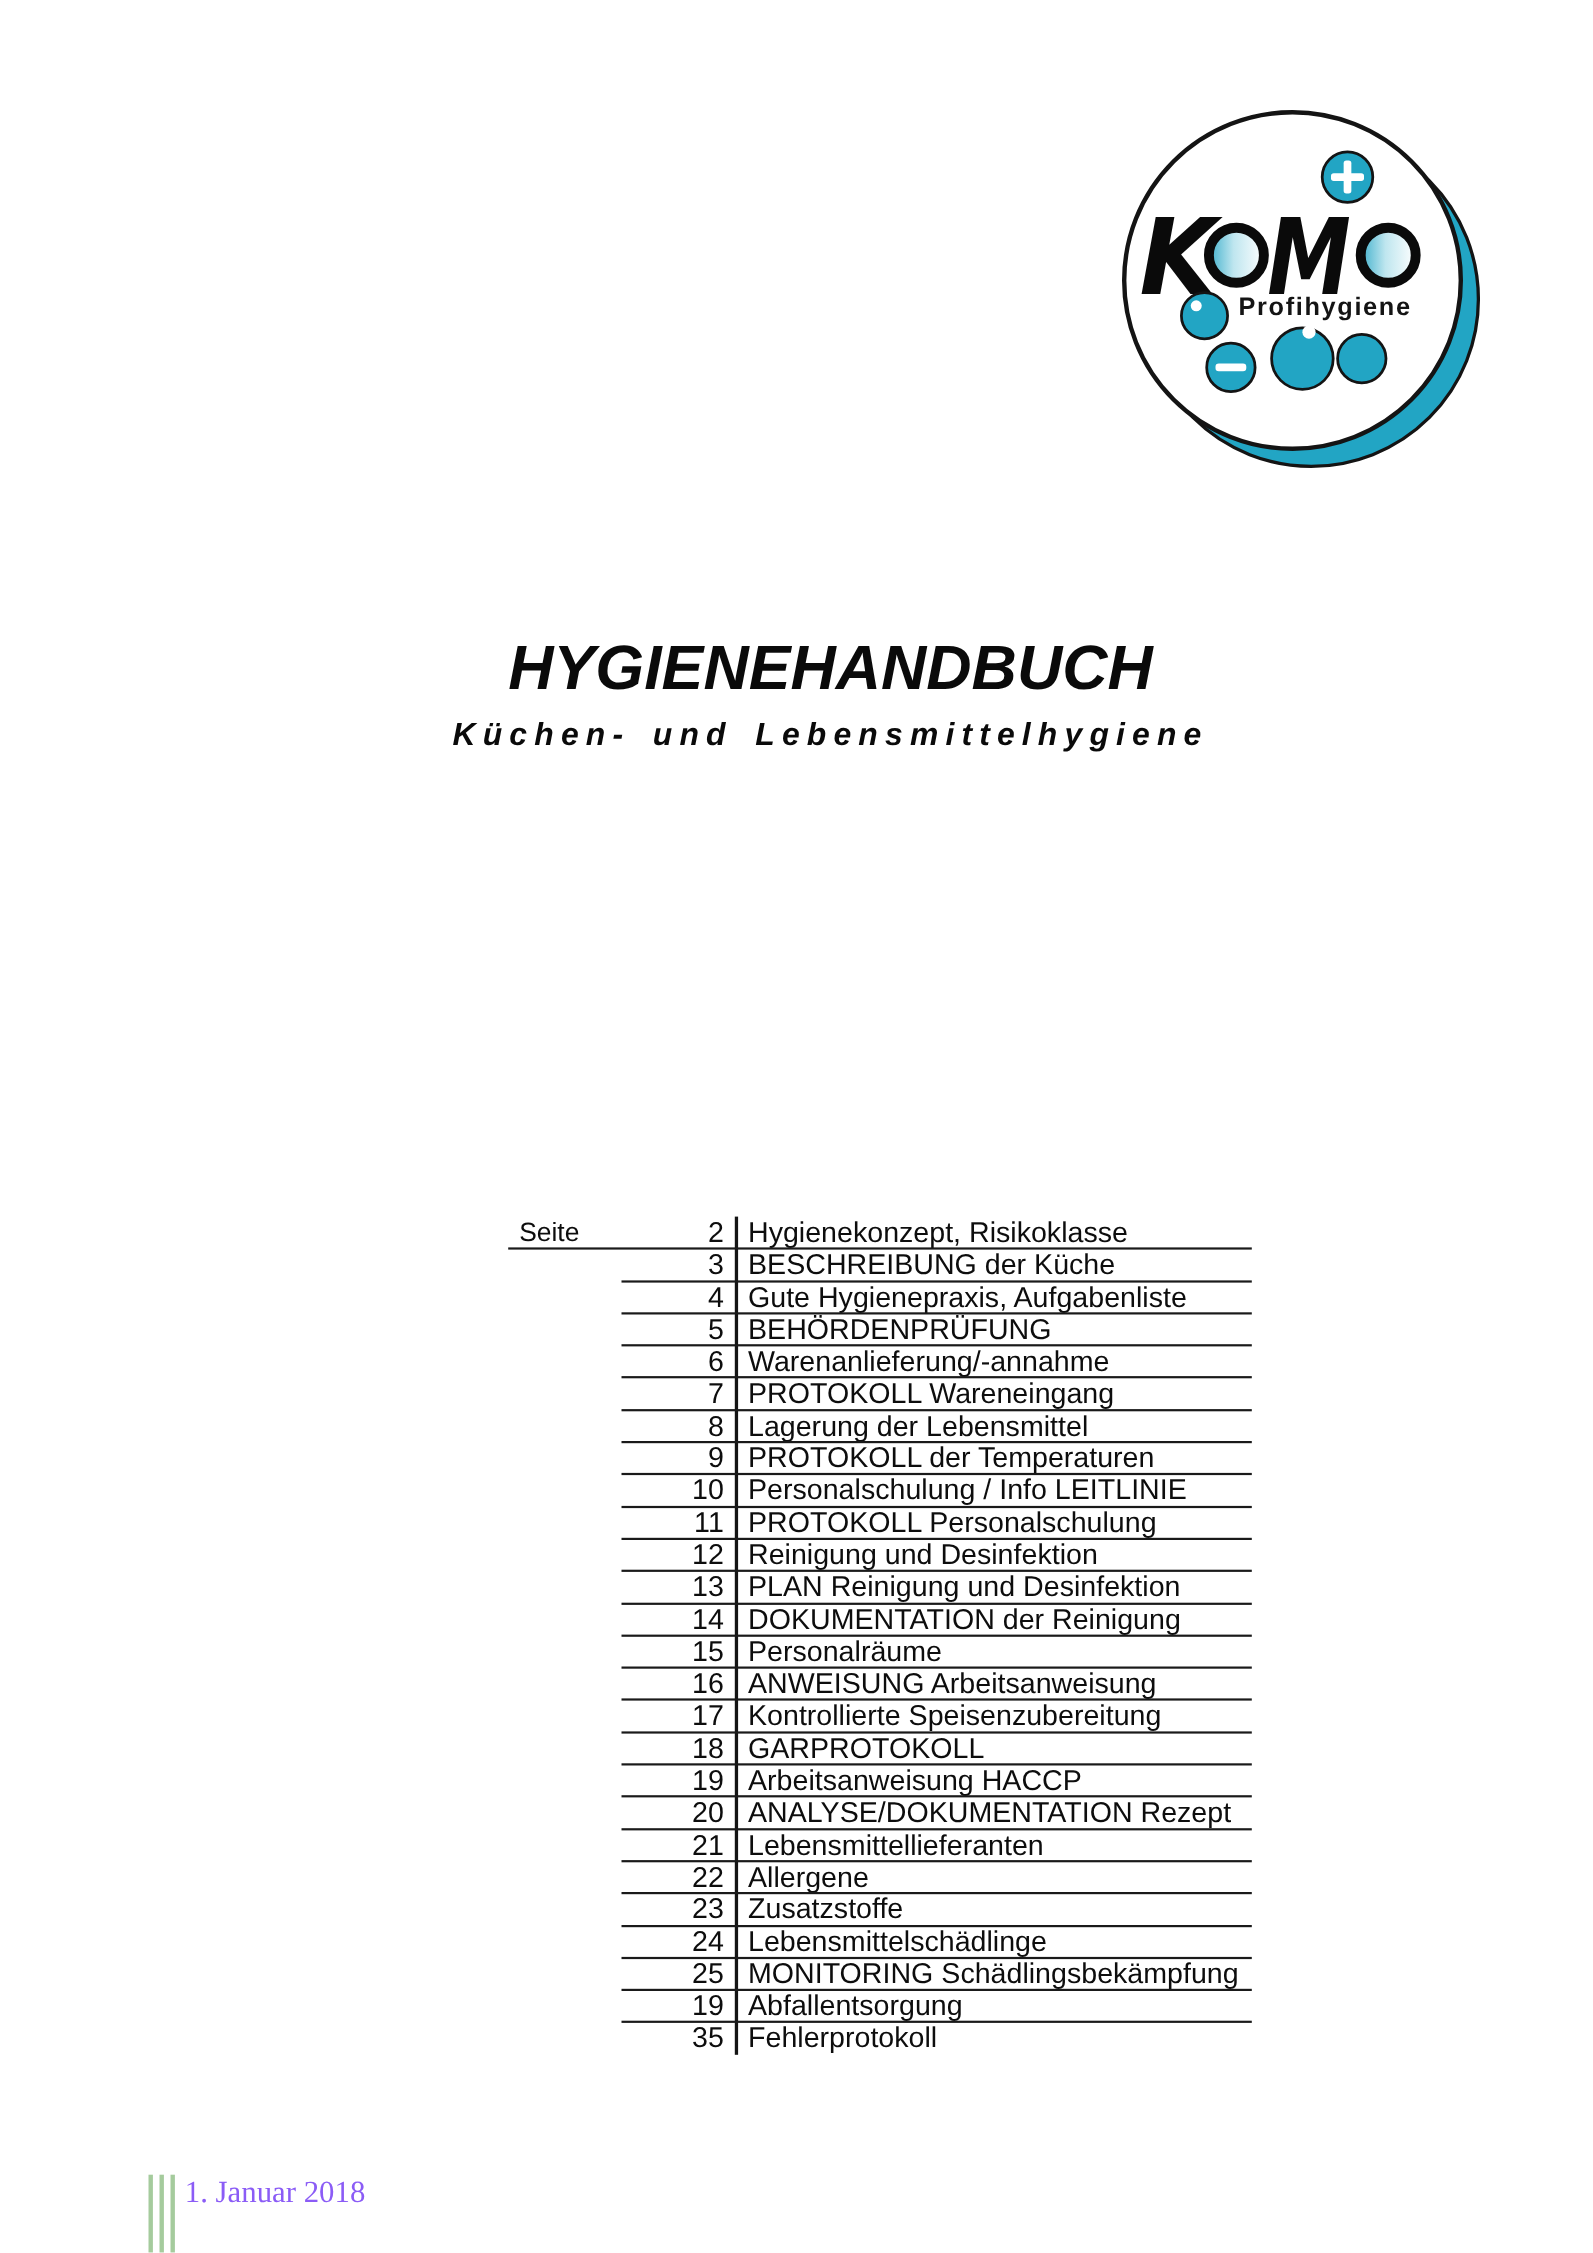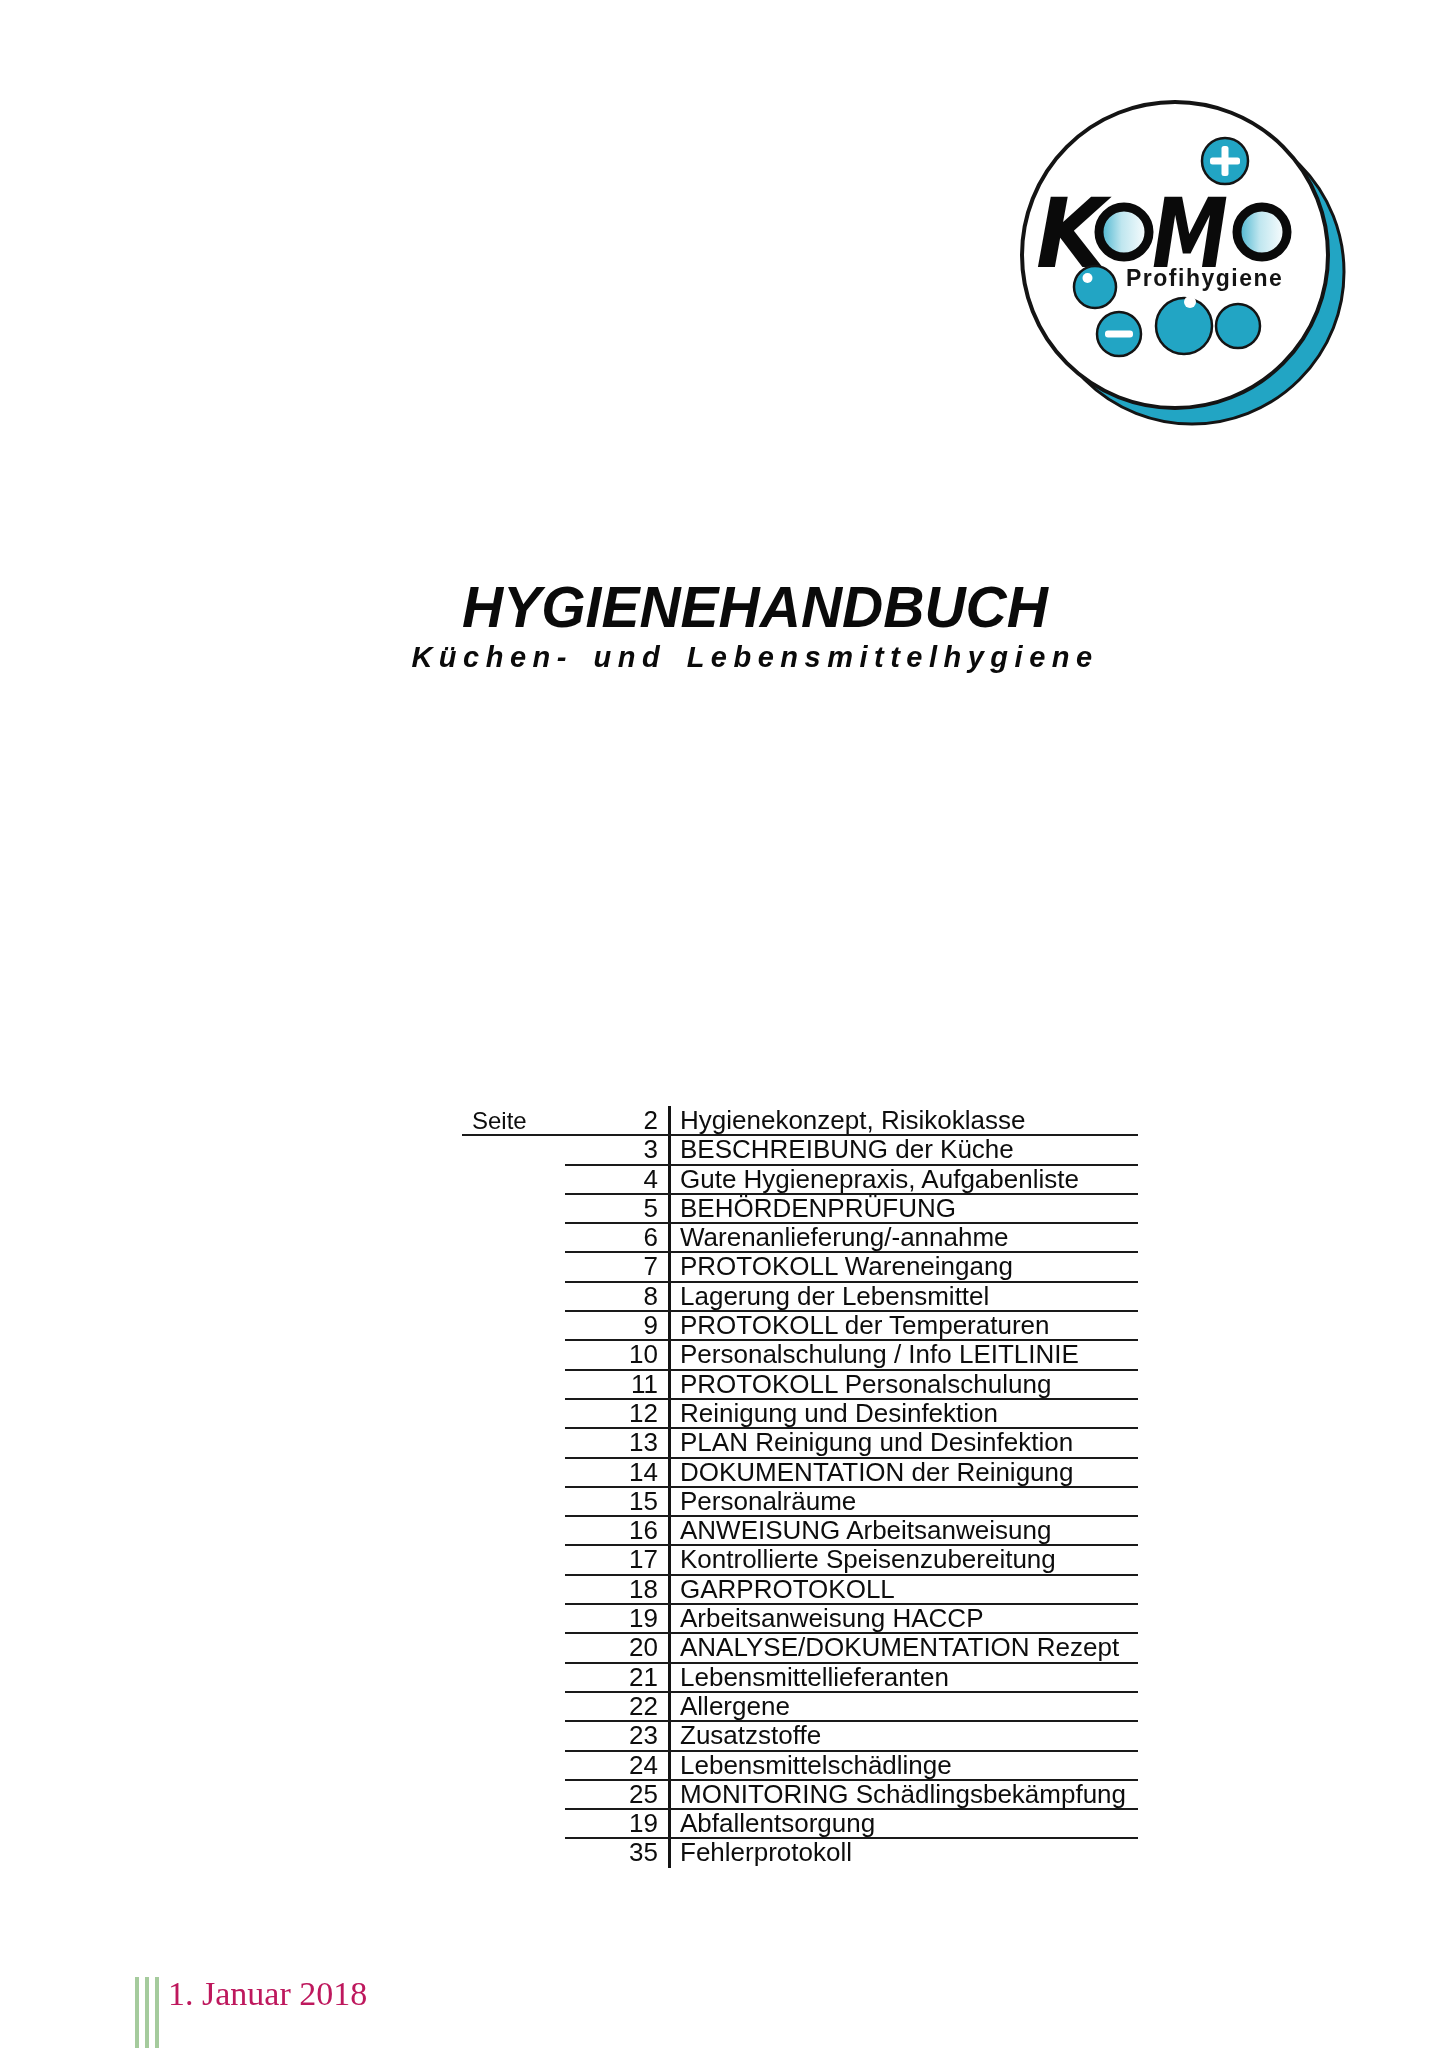--- a/index.html
+++ b/index.html
@@ -6,36 +6,36 @@
   .page{position:relative;width:1448px;height:2048px;background:#ffffff;overflow:hidden;
         font-family:"Liberation Sans", sans-serif;color:#111;}
 
   
   .logo-wrap{position:absolute;left:1000px;top:80px;width:360px;height:360px;}
 
   
   .title-block{position:absolute;left:392px;top:572px;width:726px;text-align:center;}
   .main-title{font-family:"Liberation Sans", sans-serif;font-weight:bold;font-style:italic;
               font-size:57px;line-height:71px;letter-spacing:0px;color:#0a0a0a;white-space:nowrap;}
-  .sub-title{font-weight:bold;font-style:italic;font-size:29px;line-height:29px;
+  .sub-title{margin-top:11px;font-weight:bold;font-style:italic;font-size:29px;line-height:29px;
              letter-spacing:6.5px;word-spacing:6px;color:#0a0a0a;white-space:nowrap;}
 
   
   .toc{position:absolute;left:460px;top:1106px;width:678px;}
   .toc-row{position:relative;height:29.3px;font-size:26px;line-height:29.3px;}
   .toc-row .num{position:absolute;left:0;top:0;width:198px;text-align:right;color:#0d0d0d;}
   .toc-row .ttl{position:absolute;left:220px;top:0;white-space:nowrap;color:#0d0d0d;}
   .toc-row .rule{position:absolute;left:105px;right:0;bottom:-1px;height:2px;background:#1a1a1a;}
   .toc-row.first .rule{left:2px;}
   .seite-label{position:absolute;left:12px;top:0;font-size:24px;line-height:29.3px;color:#0d0d0d;}
   .toc-divider{position:absolute;left:208px;top:0;width:3px;height:762px;background:#141414;}
 
   
   .footer-date{position:absolute;left:168px;top:1978px;font-family:"Liberation Serif", serif;
-               font-size:34px;line-height:32px;color:#be185d;}
+               font-size:28px;line-height:32px;color:#8b5cf6;}
   .accent-bars{position:absolute;left:135px;top:1977px;width:26px;height:71px;}
   .accent-bars i{position:absolute;top:0;width:4px;height:71px;background:#a5cb9d;}
   .accent-bars i:nth-child(1){left:0;}
   .accent-bars i:nth-child(2){left:10px;}
   .accent-bars i:nth-child(3){left:20px;}
 </style>
 </head>
 <body>
 
 <div class="page">

